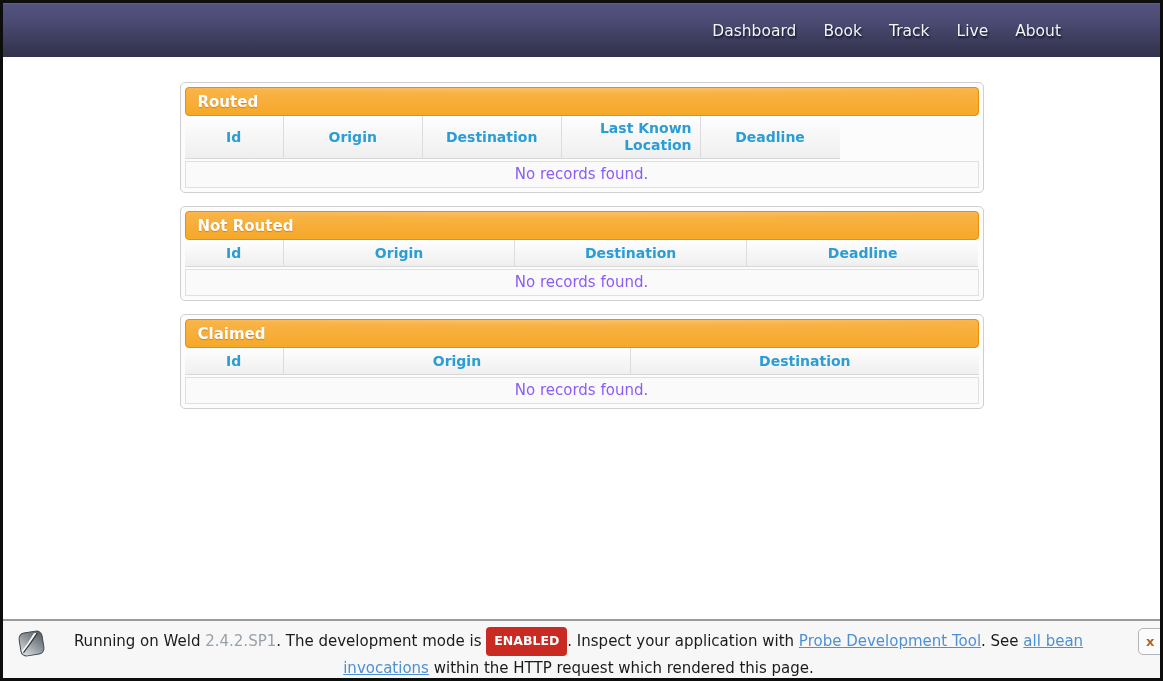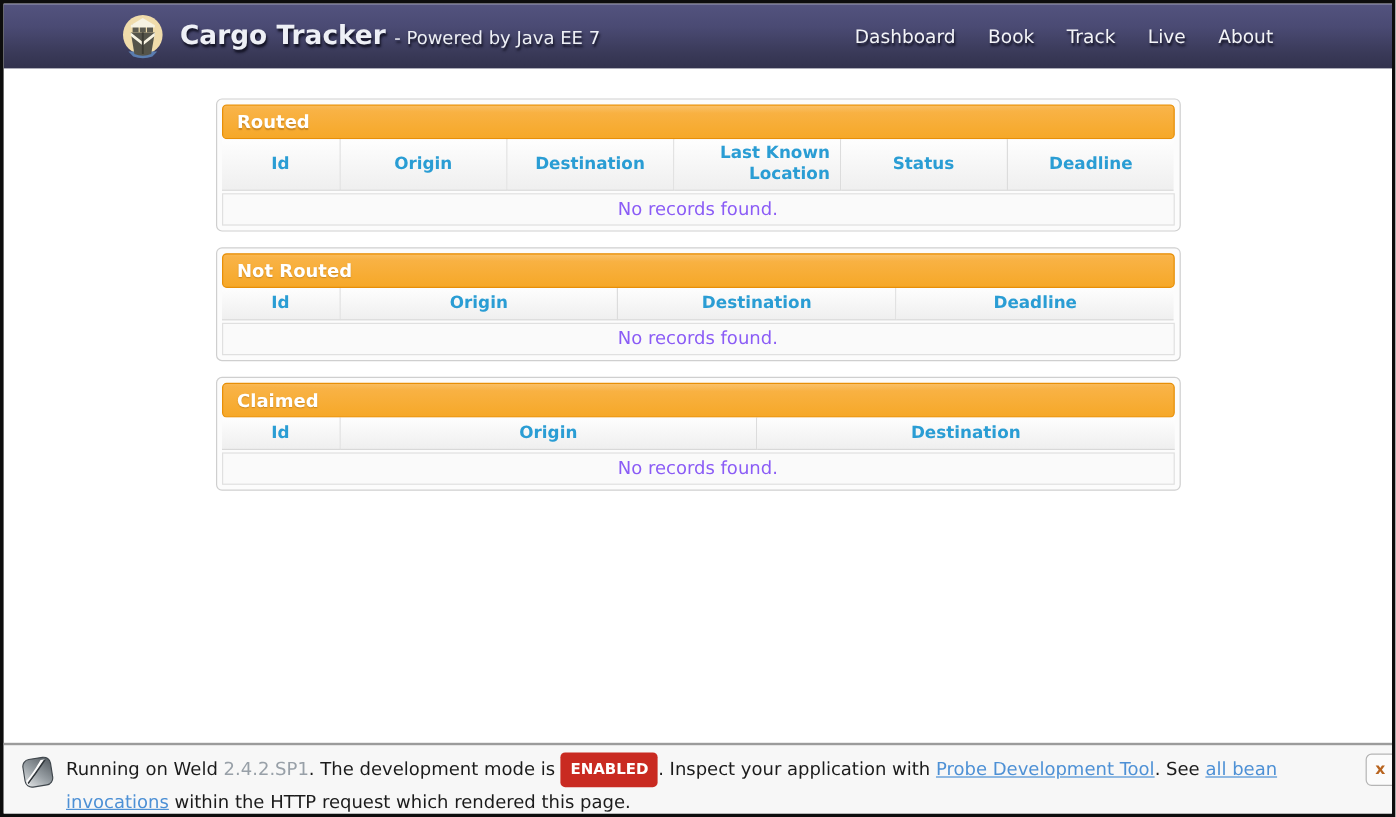--- a/index.html
+++ b/index.html
@@ -67,21 +67,21 @@
   .panel.tall-head .th { min-height:41px; }
   .empty-row {
     margin-top:2px; border:1px solid #e0e0e0; background:#fafafa;
     text-align:center; color:#8b5cf6; font-size:15px; padding:3px 0 4px 0;
   }
 
   
   .weld-bar {
     position:absolute; left:0; right:0; bottom:0; height:59px;
     background:#f7f7f7; border-top:2px solid #9b9b9b;
-    padding:6px 58px 0 13px; font-size:15px; color:#1b1b1b; line-height:24px;
+    padding:6px 58px 0 13px; font-size:15px; color:#1b1b1b; line-height:24px;text-align:center;
   }
   .weld-logo { float:left; width:31px; height:31px; margin:1px 8px 2px 0; }
   .weld-version { color:#98a0a8; }
   .weld-badge {
     display:inline-block; background:#c92a21; color:#ffffff;
     font-size:12.5px; font-weight:bold; border-radius:4px;
     padding:2px 8px 3px 8px; vertical-align:1px;
   }
   .weld-link { color:#4d90d5; text-decoration:underline; cursor:pointer; }
   .weld-close {
@@ -91,56 +91,39 @@
     display:flex; align-items:center; justify-content:flex-start;
     padding-left:7px; cursor:pointer;
   }
 </style>
 </head>
 <body>
 
 <div class="viewport">
 
   <div class="navbar">
-    <div class="brand">
-      <svg class="brand-logo" viewBox="0 0 38 40">
-        <circle cx="19" cy="18" r="16.5" fill="#f0dcab"></circle>
-        <path d="M7 32 L31 32 L27 36 Q19 39 11 36 Z" fill="#5a7db0"></path>
-        <path d="M9 16 L29 16 L26 34 Q19 37 12 34 Z" fill="#55544a"></path>
-        <path d="M9 16 L19 24 L29 16 L29 19 L19 27 L9 19 Z" fill="#f7f3e2"></path>
-        <rect x="10.5" y="9" width="5" height="7" fill="#5c5b50"></rect>
-        <rect x="16.5" y="9" width="5" height="7" fill="#5c5b50"></rect>
-        <rect x="22.5" y="9" width="5" height="7" fill="#5c5b50"></rect>
-        <path d="M9 10 L19 4 L29 10 L29 12 L9 12 Z" fill="#f7f3e2"></path>
-        <rect x="18.2" y="16" width="1.6" height="18" fill="#3c3b34"></rect>
-      </svg>
-      <div>
-        <span class="brand-title">Cargo Tracker</span><span class="brand-subtitle">- Powered by Java EE 7</span>
-      </div>
-    </div>
     <div class="nav-links" id="nav-links">
         <a>Dashboard</a>
         <a>Book</a>
         <a>Track</a>
         <a>Live</a>
         <a>About</a>
       </div>
   </div>
 
   <div class="content" id="panels-root">
       <div class="panel tall-head">
         <div class="panel-header">
           <span class="panel-title">Routed</span>
         </div>
         <div class="thead">
           <div class="th" style="width: 12.5%;">Id</div>
           <div class="th" style="width: 17.5%;">Origin</div>
           <div class="th" style="width: 17.5%;">Destination</div>
           <div class="th" style="width: 17.5%; text-align: right;">Last Known Location</div>
-          <div class="th" style="width: 17.5%;">Status</div>
           <div class="th" style="width: 17.5%;">Deadline</div>
         </div>
         <div class="empty-row">No records found.</div>
       </div>
       <div class="panel">
         <div class="panel-header">
           <span class="panel-title">Not Routed</span>
         </div>
         <div class="thead">
           <div class="th" style="width: 12.5%;">Id</div>

